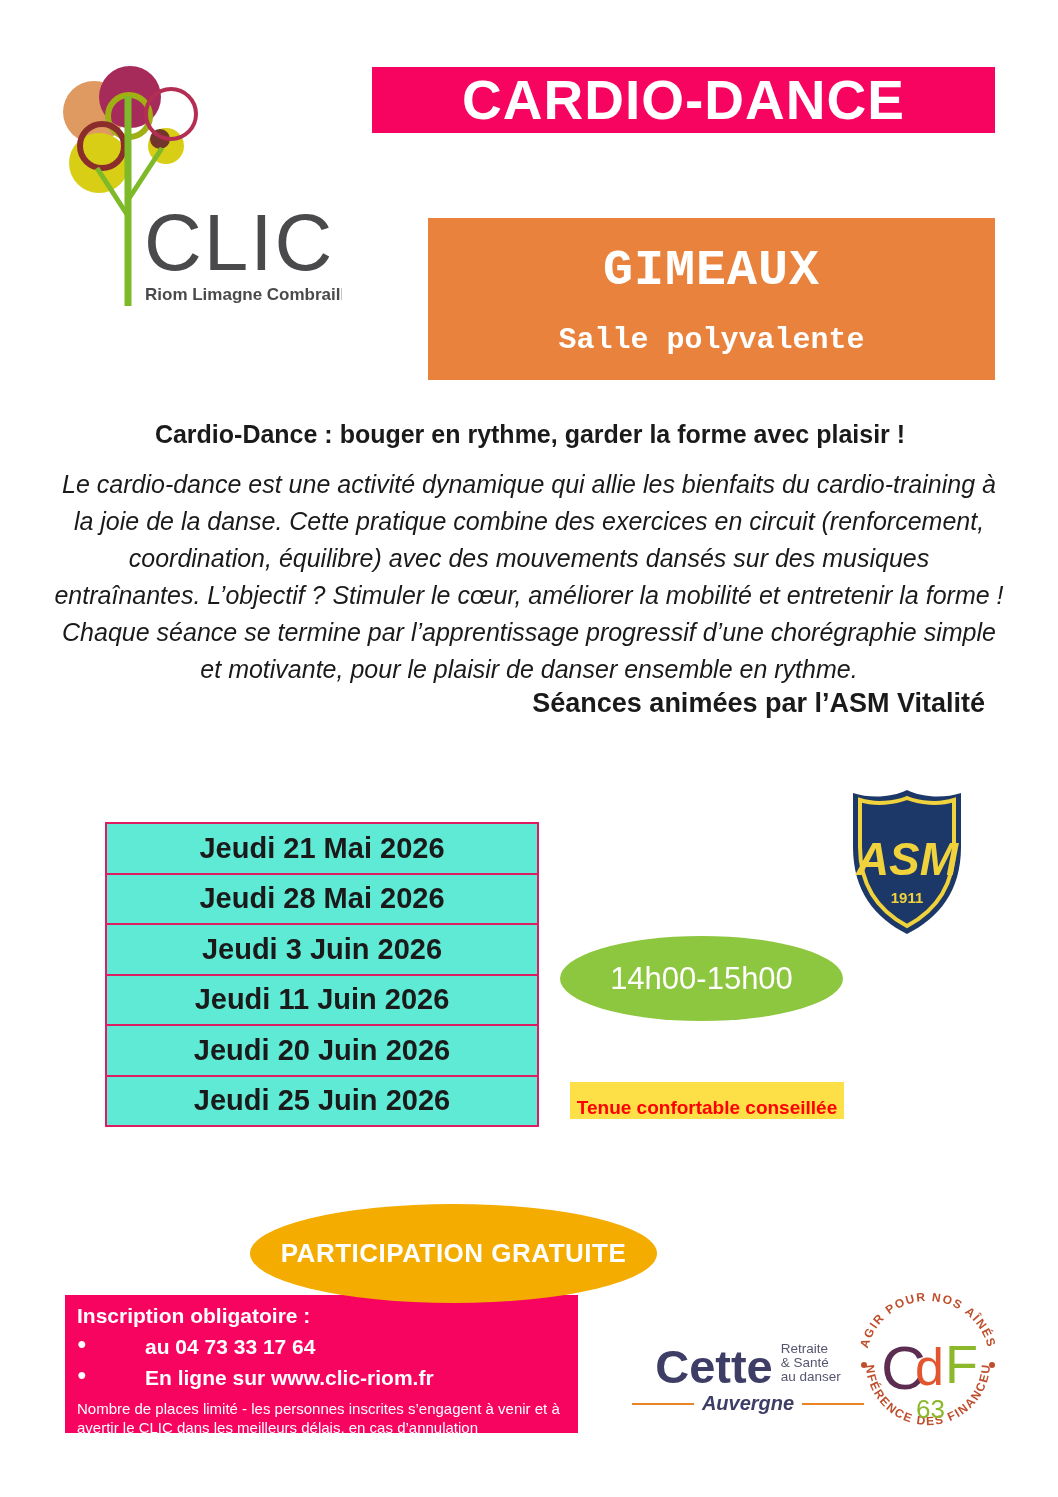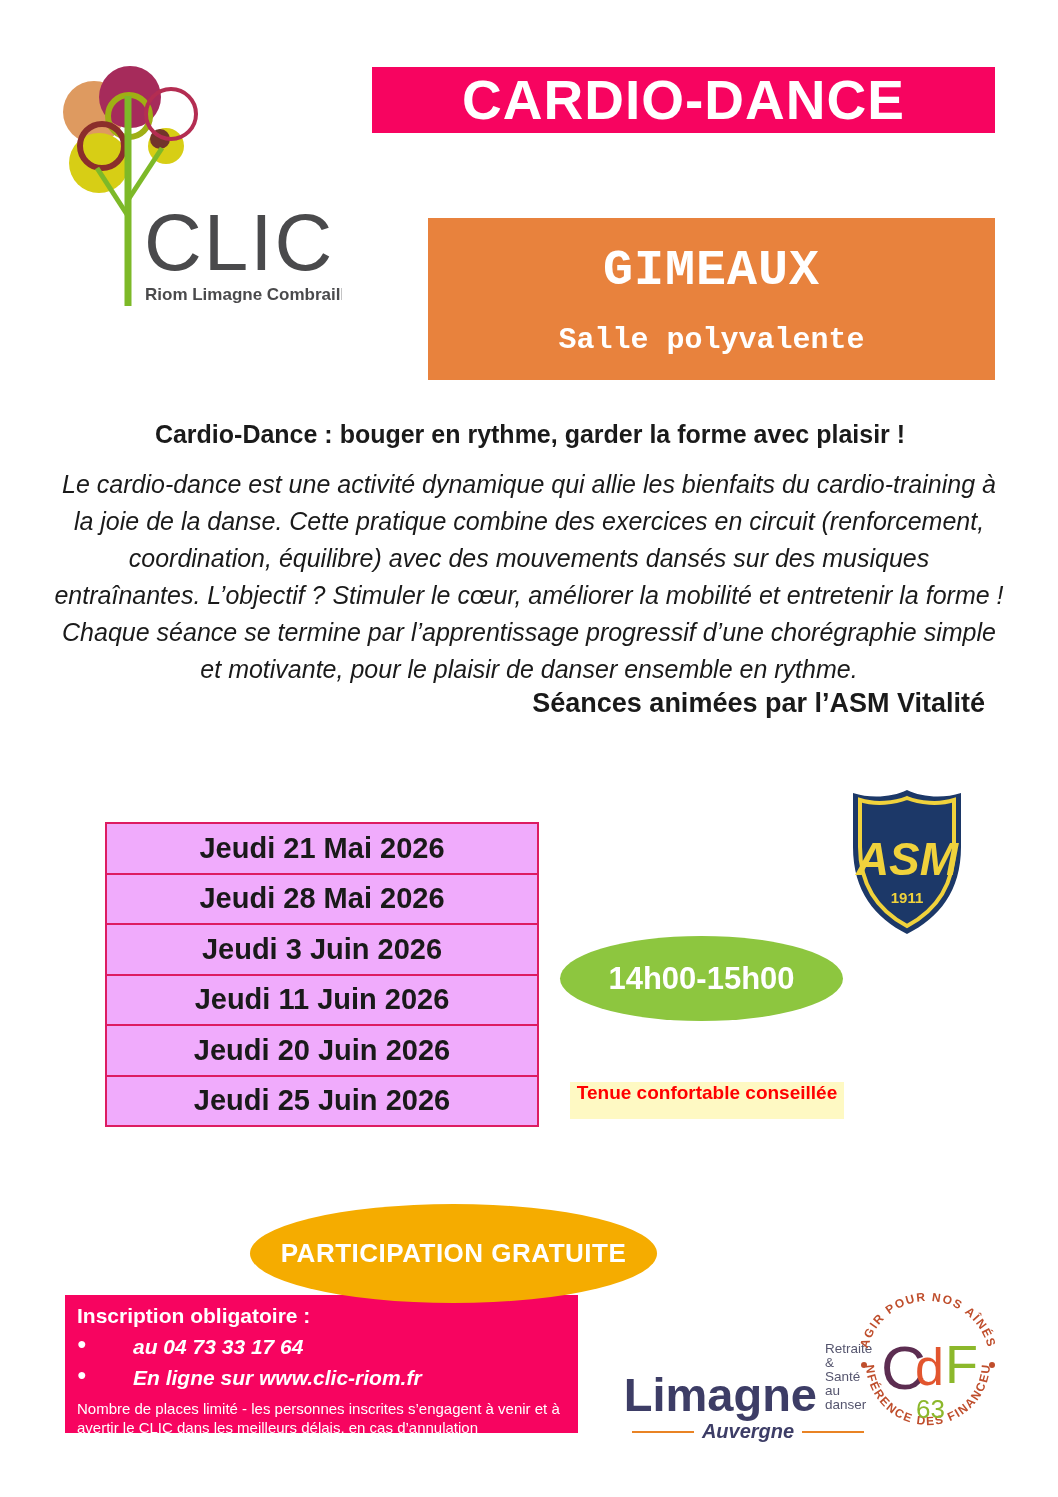--- a/index.html
+++ b/index.html
@@ -35,51 +35,51 @@
     font-size:27px;font-weight:bold;text-align:right;
   }
   
   .date-table{
     position:absolute;left:105px;top:822px;width:430px;
     border:2px solid #DD1C62;
   }
   .date-row{
     height:48.5px;border-bottom:2px solid #DD1C62;
     display:flex;align-items:center;justify-content:center;
-    font-size:29px;font-weight:bold;background:#f0abfc;
+    font-size:29px;font-weight:bold;background:#5eead4;
   }
   .date-row:last-child{border-bottom:none;}
   .asm-logo{position:absolute;left:850px;top:787px;width:114px;height:150px;}
   .time-oval{
     position:absolute;left:560px;top:936px;width:283px;height:85px;
     background:#8DC63F;border-radius:50%;
     display:flex;align-items:center;justify-content:center;
   }
-  .time-oval .t{color:#fff;font-size:31px;font-weight:bold;}
+  .time-oval .t{color:#fff;font-size:31px;font-weight:normal;}
   .dress-banner{
     position:absolute;left:570px;top:1082px;width:274px;height:37px;
-    background:#fef9c3;display:flex;align-items:flex-start;justify-content:center;
+    background:#fde047;display:flex;align-items:flex-end;justify-content:center;
   }
   .dress-banner .t{color:#FF0000;font-size:19px;font-weight:bold;}
   
   .free-oval{
     position:absolute;left:250px;top:1204px;width:407px;height:99px;
     background:#F5AC00;border-radius:50%;z-index:3;
     display:flex;align-items:center;justify-content:center;
   }
   .free-oval .t{color:#fff;font-size:26px;font-weight:bold;letter-spacing:.5px;}
   .register-box{
     position:absolute;left:65px;top:1295px;width:513px;height:138px;
     background:#F70460;color:#fff;z-index:2;
     padding:9px 12px;box-sizing:border-box;
   }
   .register-title{font-size:21px;font-weight:bold;}
   .register-item{display:flex;font-size:21px;font-weight:bold;margin-top:7px;}
   .register-item .bullet{width:18px;font-size:16px;}
-  .register-item .txt{margin-left:38px;font-style:italic;}
+  .register-item .txt{margin-left:50px;}
   .register-note{font-size:15px;line-height:1.28;margin-top:9px;}
   .carsat{position:absolute;left:632px;top:1342px;width:232px;height:98px;}
   .carsat .row{display:flex;align-items:flex-end;justify-content:center;}
   .carsat .name{font-size:47px;font-weight:bold;color:#3D3D66;line-height:.9;}
   .carsat .tagline{margin-left:8px;font-size:13.5px;line-height:1.04;color:#55556E;padding-bottom:4px;}
   .carsat .region-row{display:flex;align-items:center;justify-content:center;margin-top:4px;}
   .carsat .hline{height:2px;background:#E98324;flex:1;}
   .carsat .region{font-size:20px;font-weight:bold;font-style:italic;color:#3D3D66;margin:0 8px;}
   .cdf-logo{position:absolute;left:853px;top:1283px;width:150px;height:185px;}
 </style>
@@ -153,21 +153,21 @@
     </div>
     <div class="register-item">
       <span class="bullet">●</span>
       <span class="txt">En ligne sur www.clic-riom.fr</span>
     </div>
     <div class="register-note">Nombre de places limité - les personnes inscrites s’engagent à venir et à avertir le CLIC dans les meilleurs délais, en cas d’annulation exceptionnelle.</div>
   </div>
 
   <div class="carsat">
     <div class="row">
-      <span class="name">Limagne</span>
+      <span class="name">Cette</span>
       <span class="tagline">
         <span>Retraite</span><br>
         <span>&amp; Santé</span><br>
         <span>au danser</span>
       </span>
     </div>
     <div class="region-row">
       <span class="hline"></span>
       <span class="region">Auvergne</span>
       <span class="hline"></span>

